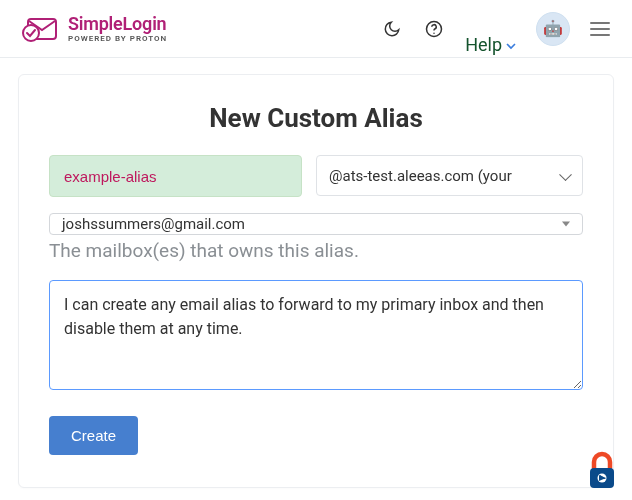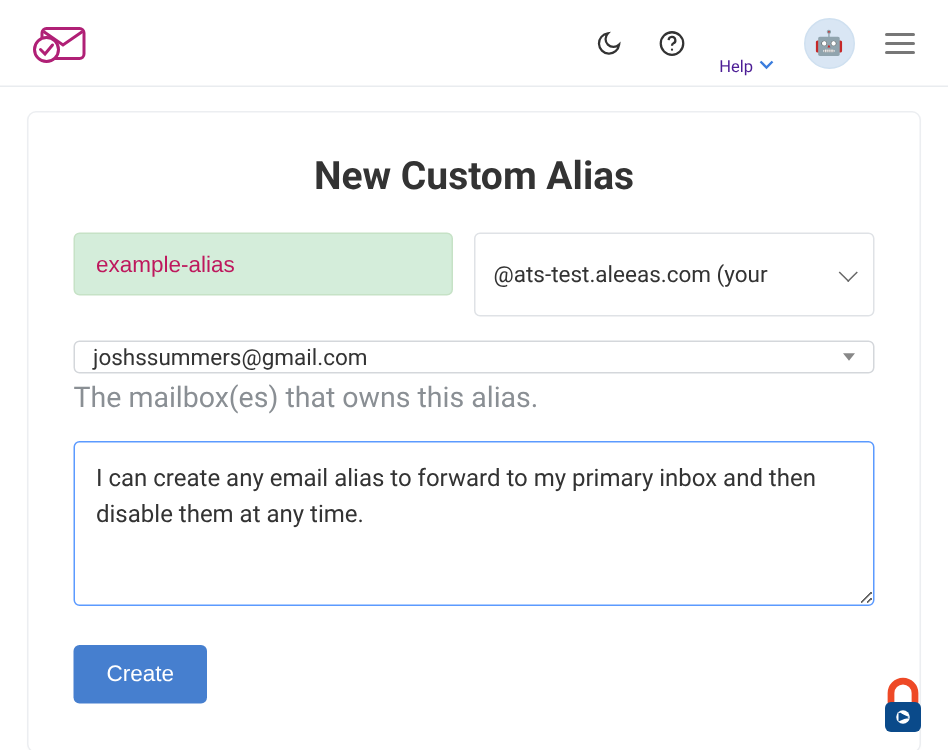--- a/index.html
+++ b/index.html
@@ -43,22 +43,22 @@
     align-items: center;
     gap: 20px;
   }
   .icon-btn {
     width: 22px; height: 22px;
     display: flex; align-items: center; justify-content: center;
     color: #444;
     cursor: pointer;
   }
   .help-link {
-    color: #4c1d95;
-    font-size: 11px;
+    color: #14532d;
+    font-size: 18px;
     display: flex;
     align-items: center;
     gap: 4px;
     cursor: pointer;
     margin-top: 32px;
   }
   .avatar {
     width: 34px; height: 34px;
     border-radius: 50%;
     background: #d9e6f4;
@@ -100,21 +100,21 @@
     height: 42px;
     border: 1px solid #c6e2c6;
     background: #d4edda;
     border-radius: 4px;
     padding: 0 14px;
     font-size: 15px;
     color: #be185d;
   }
   .domain-select {
     flex: 1;
-    height: 56px;
+    height: 41px;
     border: 1px solid #dfe2e6;
     border-radius: 4px;
     background: #fff;
     padding: 0 30px 0 12px;
     font-size: 15px;
     color: #333;
     position: relative;
     display: flex;
     align-items: center;
     cursor: pointer;
@@ -206,20 +206,24 @@
 <div class="topbar">
   <div class="brand">
     <span class="icon-btn" style="width:36px;height:30px;">
       <svg width="36" height="28" viewBox="0 0 36 28">
         <rect x="6" y="4" width="28" height="20" rx="3" fill="none" stroke="#b02076" stroke-width="2"></rect>
         <path d="M7 6 L20 15 L33 6" fill="none" stroke="#b02076" stroke-width="2"></path>
         <circle cx="9" cy="18" r="8" fill="#fff" stroke="#b02076" stroke-width="2"></circle>
         <path d="M5 18 L8 21 L13 15" fill="none" stroke="#b02076" stroke-width="2" stroke-linecap="round"></path>
       </svg>
     </span>
+    <div class="brand-text">
+      <div class="brand-name">SimpleLogin</div>
+      <div class="brand-tag">POWERED BY PROTON</div>
+    </div>
   </div>
 
   <div class="top-right">
     <span class="icon-btn">
       <svg width="18" height="18" viewBox="0 0 24 24">
           <path fill="none" stroke="#333" stroke-width="2" d="M21 13A9 9 0 1 1 11 3a7 7 0 0 0 10 10z"></path>
         </svg>
     </span>
     <span class="icon-btn">
       <svg width="18" height="18" viewBox="0 0 24 24">

